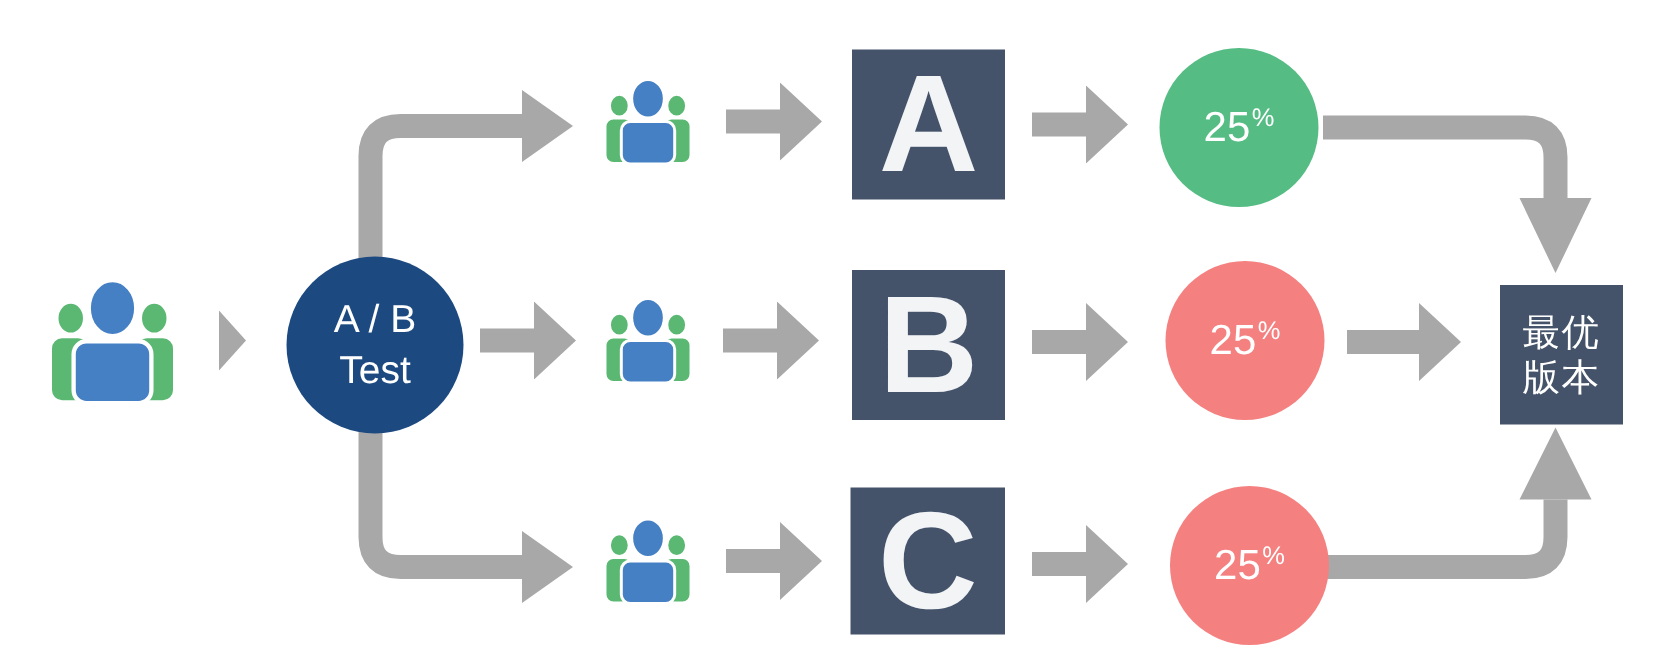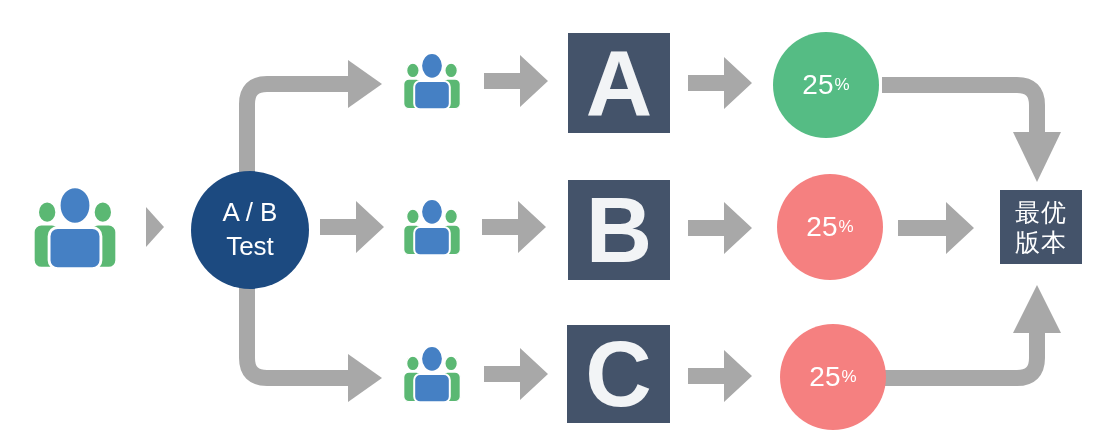--- a/index.html
+++ b/index.html
@@ -27,21 +27,21 @@
 
   
   .arrow-fill{fill:var(--gray)}
   .elbow-path{fill:none;stroke:var(--gray);stroke-width:16}
 
   
   .circle{border-radius:50%;display:flex;align-items:center;justify-content:center;color:#fff}
   .ab-circle{background:var(--navy);flex-direction:column;font-size:26px;line-height:1.3;text-align:right}
   .c-green{background:var(--green)}
   .c-red{background:var(--red)}
-  .pct{display:flex;align-items:center}
+  .pct{display:flex;align-items:flex-start}
   .pct .num{font-size:28px}
   .pct .unit{font-size:17px;margin-left:1px}
   .sq{
     background:var(--slate);color:var(--letter);
     display:flex;align-items:center;justify-content:center;
     font-size:92px;font-weight:bold;line-height:1;
   }
   .result{
     background:var(--slate);color:#fff;
     display:flex;flex-direction:column;align-items:center;justify-content:center;
@@ -163,21 +163,21 @@
       <span class="num">25</span>
       <span class="unit">%</span>
     </span>
   </div>
   <div class="abs" style="left:898px;top:202px;width:76px;height:52px">
     <svg viewBox="0 0 76 52">
         <path class="arrow-fill" d="M0 18 h48 v-18 l28 26 -28 26 v-18 h-48 z"></path>
       </svg>
   </div>
 
-  <div class="result abs" style="left:1000px;top:190px;width:82px;height:74px">
+  <div class="result abs" style="left:1000px;top:190px;width:82px;height:93px">
     <span>最优</span>
     <span>版本</span>
   </div>
 
   <div class="abs" style="left:399px;top:345px;width:66px;height:58px">
     <svg viewBox="0 0 100 88">
       <ellipse class="p-green" cx="21" cy="28" rx="9.5" ry="11"></ellipse>
       <rect class="p-green" x="7" y="41" width="27" height="45" rx="8"></rect>
       <ellipse class="p-green" cx="79" cy="28" rx="9.5" ry="11"></ellipse>
       <rect class="p-green" x="66" y="41" width="27" height="45" rx="8"></rect>

